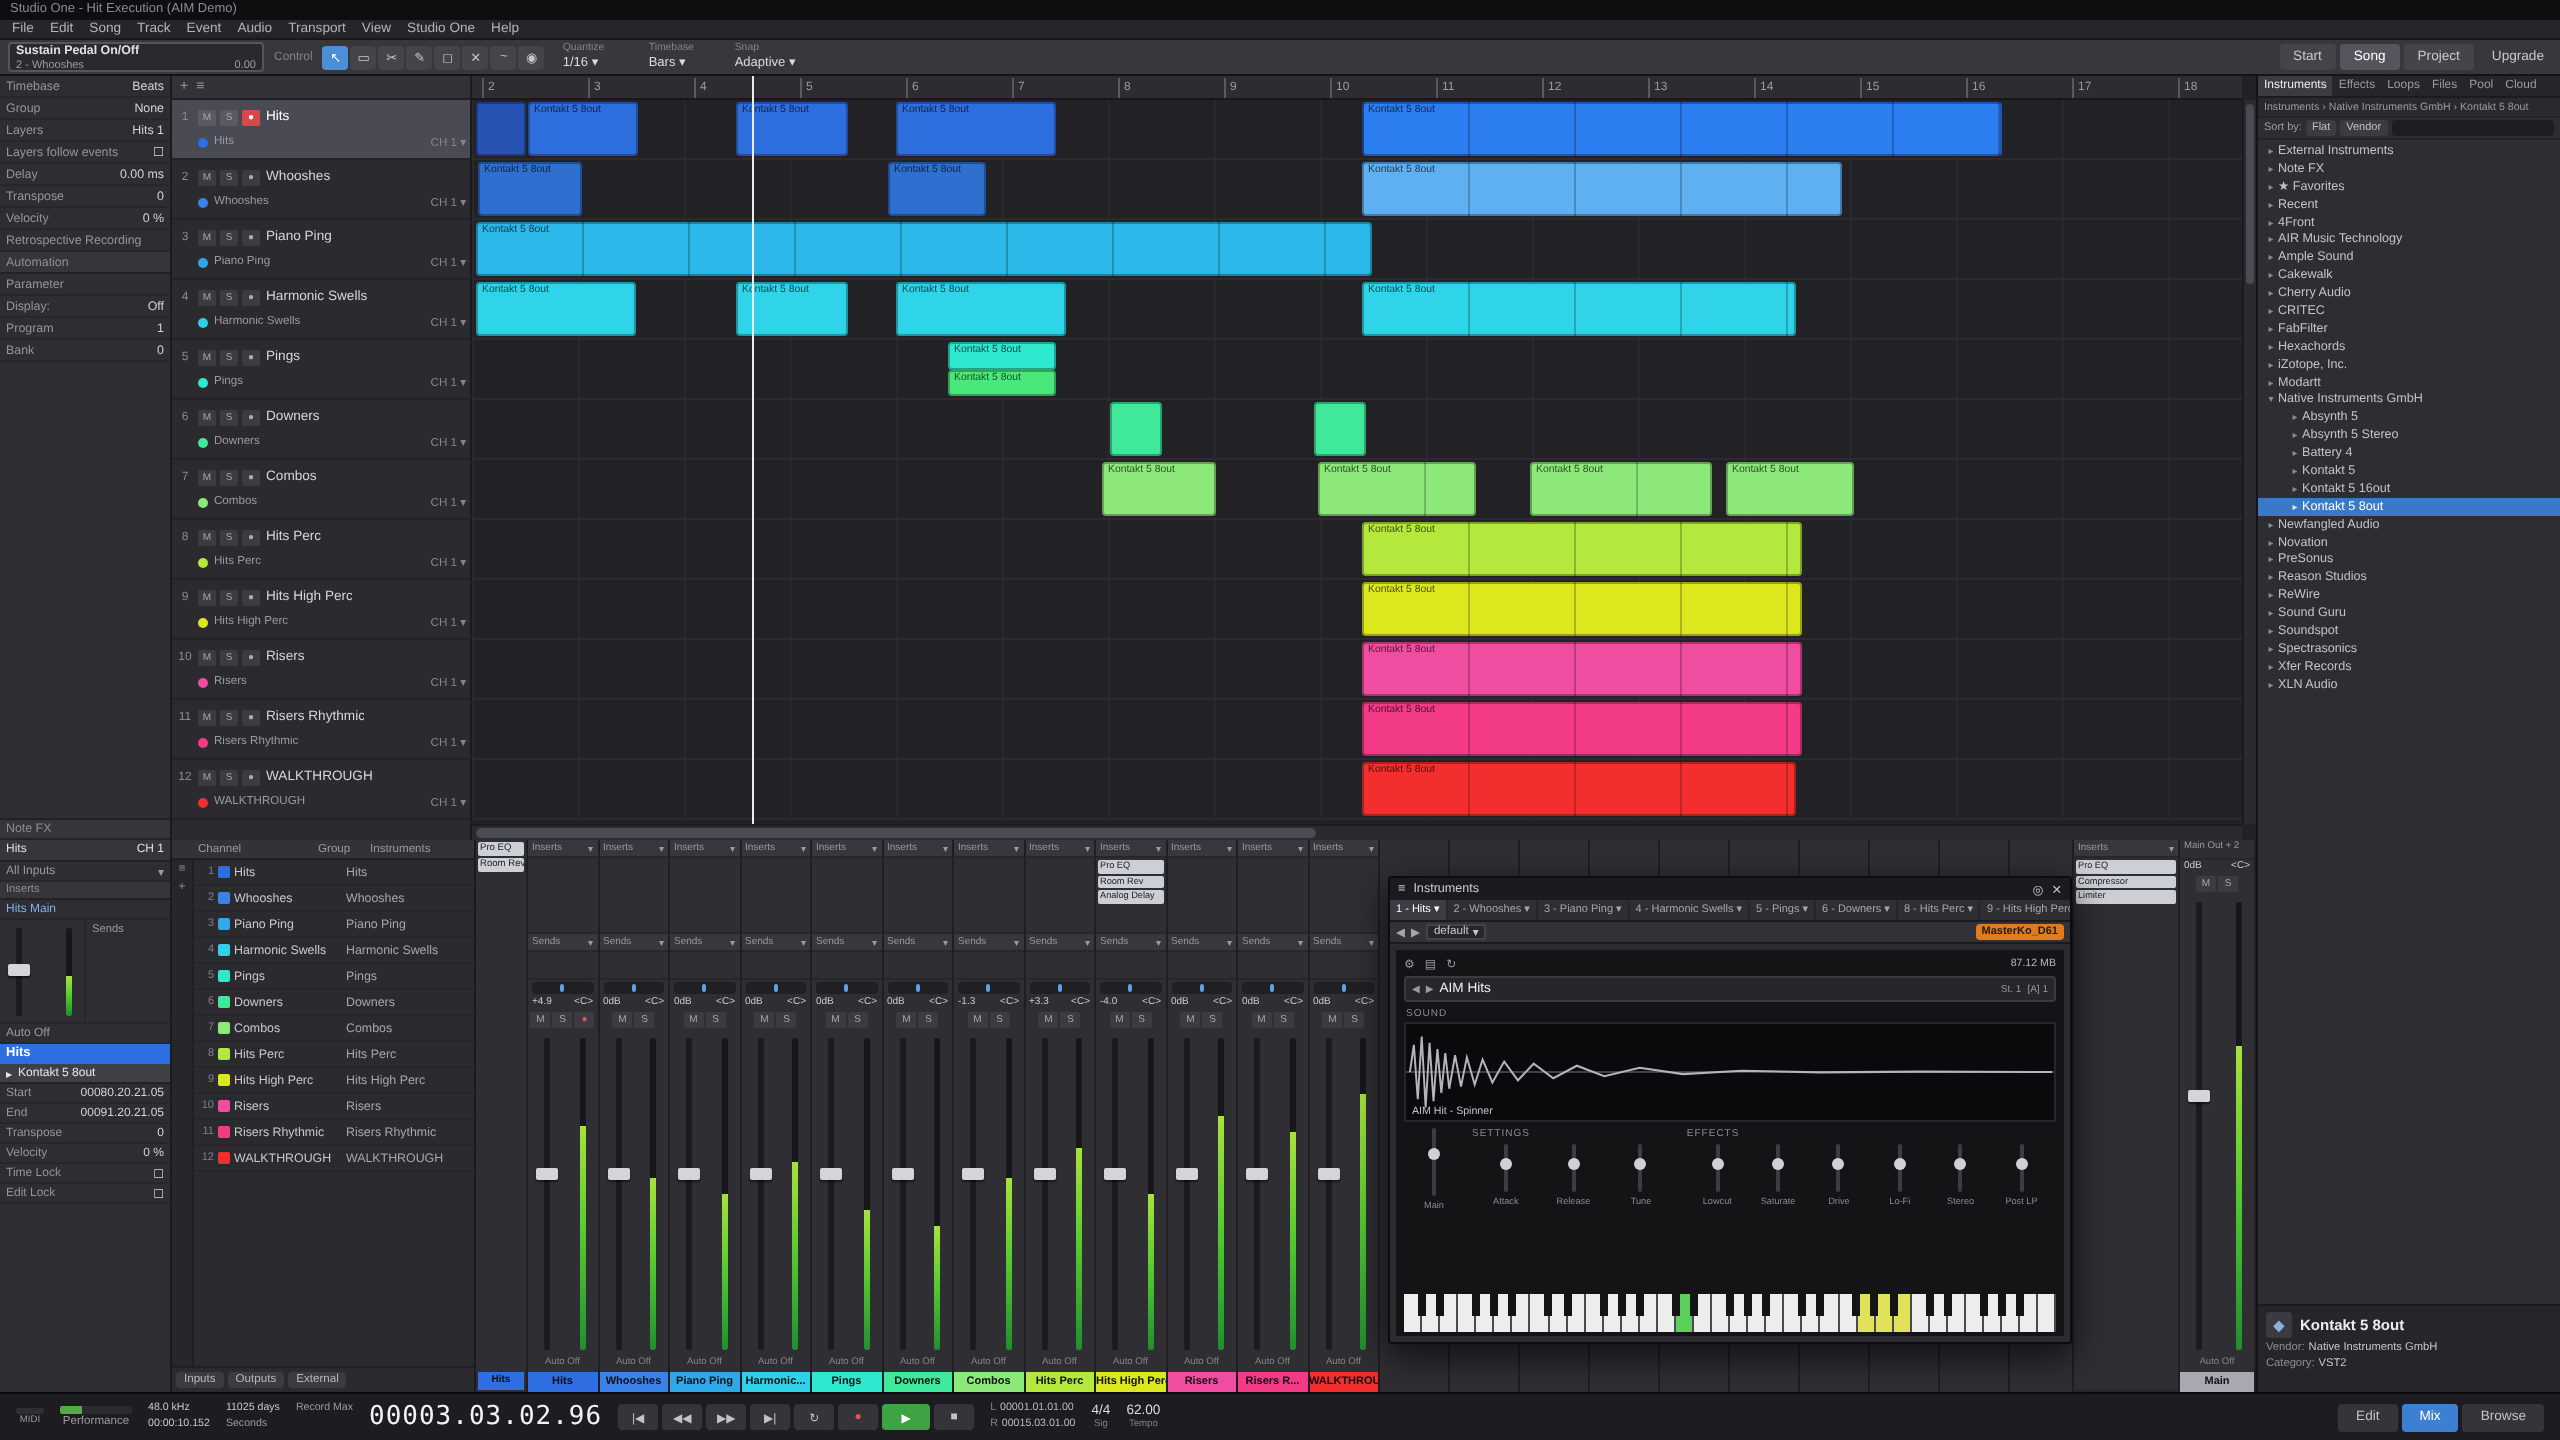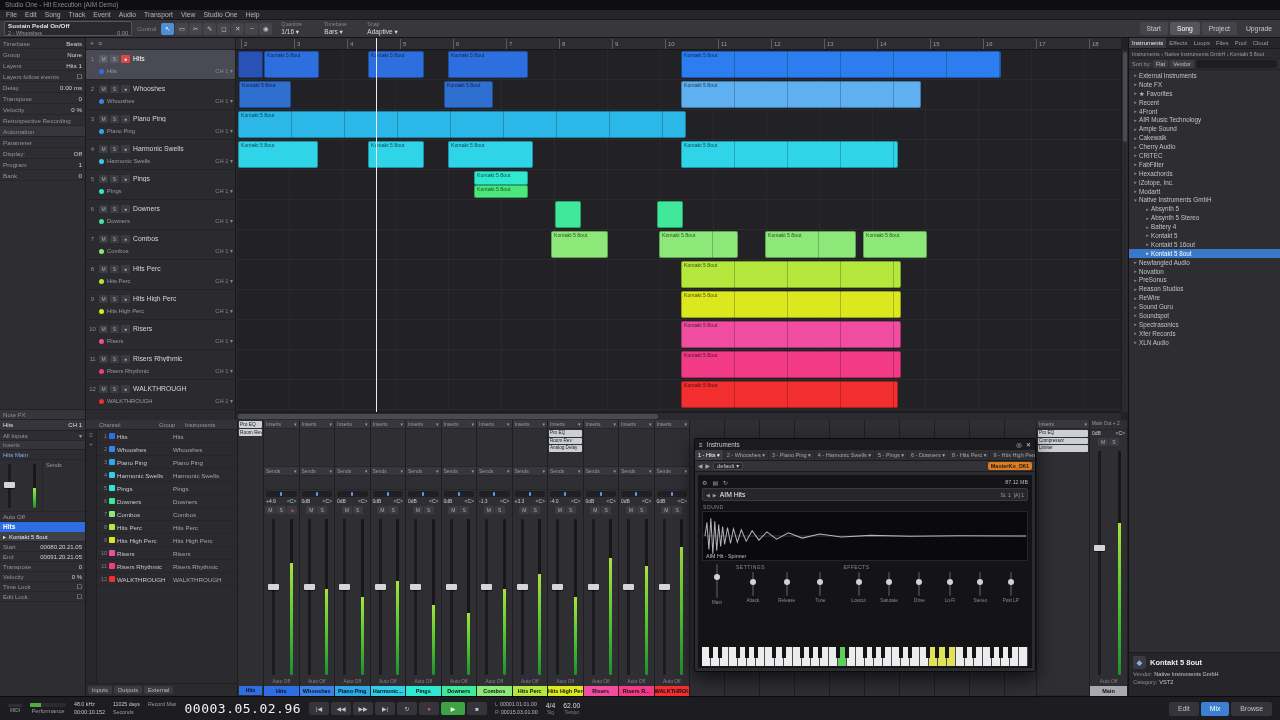--- a/index.html
+++ b/index.html
@@ -1496,21 +1496,21 @@
       <span>Performance</span>
     </div>
     <div class="t-info">
       <span class="v">48.0 kHz</span>
       <span class="v">11025 days</span>
       <span>Record Max</span>
       <span class="v">00:00:10.152</span>
       <span>Seconds</span>
       <span></span>
     </div>
-    <div class="t-time">00003.05.02.96</div>
+    <div class="t-time">00003.03.02.96</div>
     <div class="t-btns">
         <span class="t-btn">|◀</span>
         <span class="t-btn">◀◀</span>
         <span class="t-btn">▶▶</span>
         <span class="t-btn">▶|</span>
         <span class="t-btn">↻</span>
         <span class="t-btn rec">●</span>
         <span class="t-btn play">▶</span>
         <span class="t-btn">■</span>
       </div>

